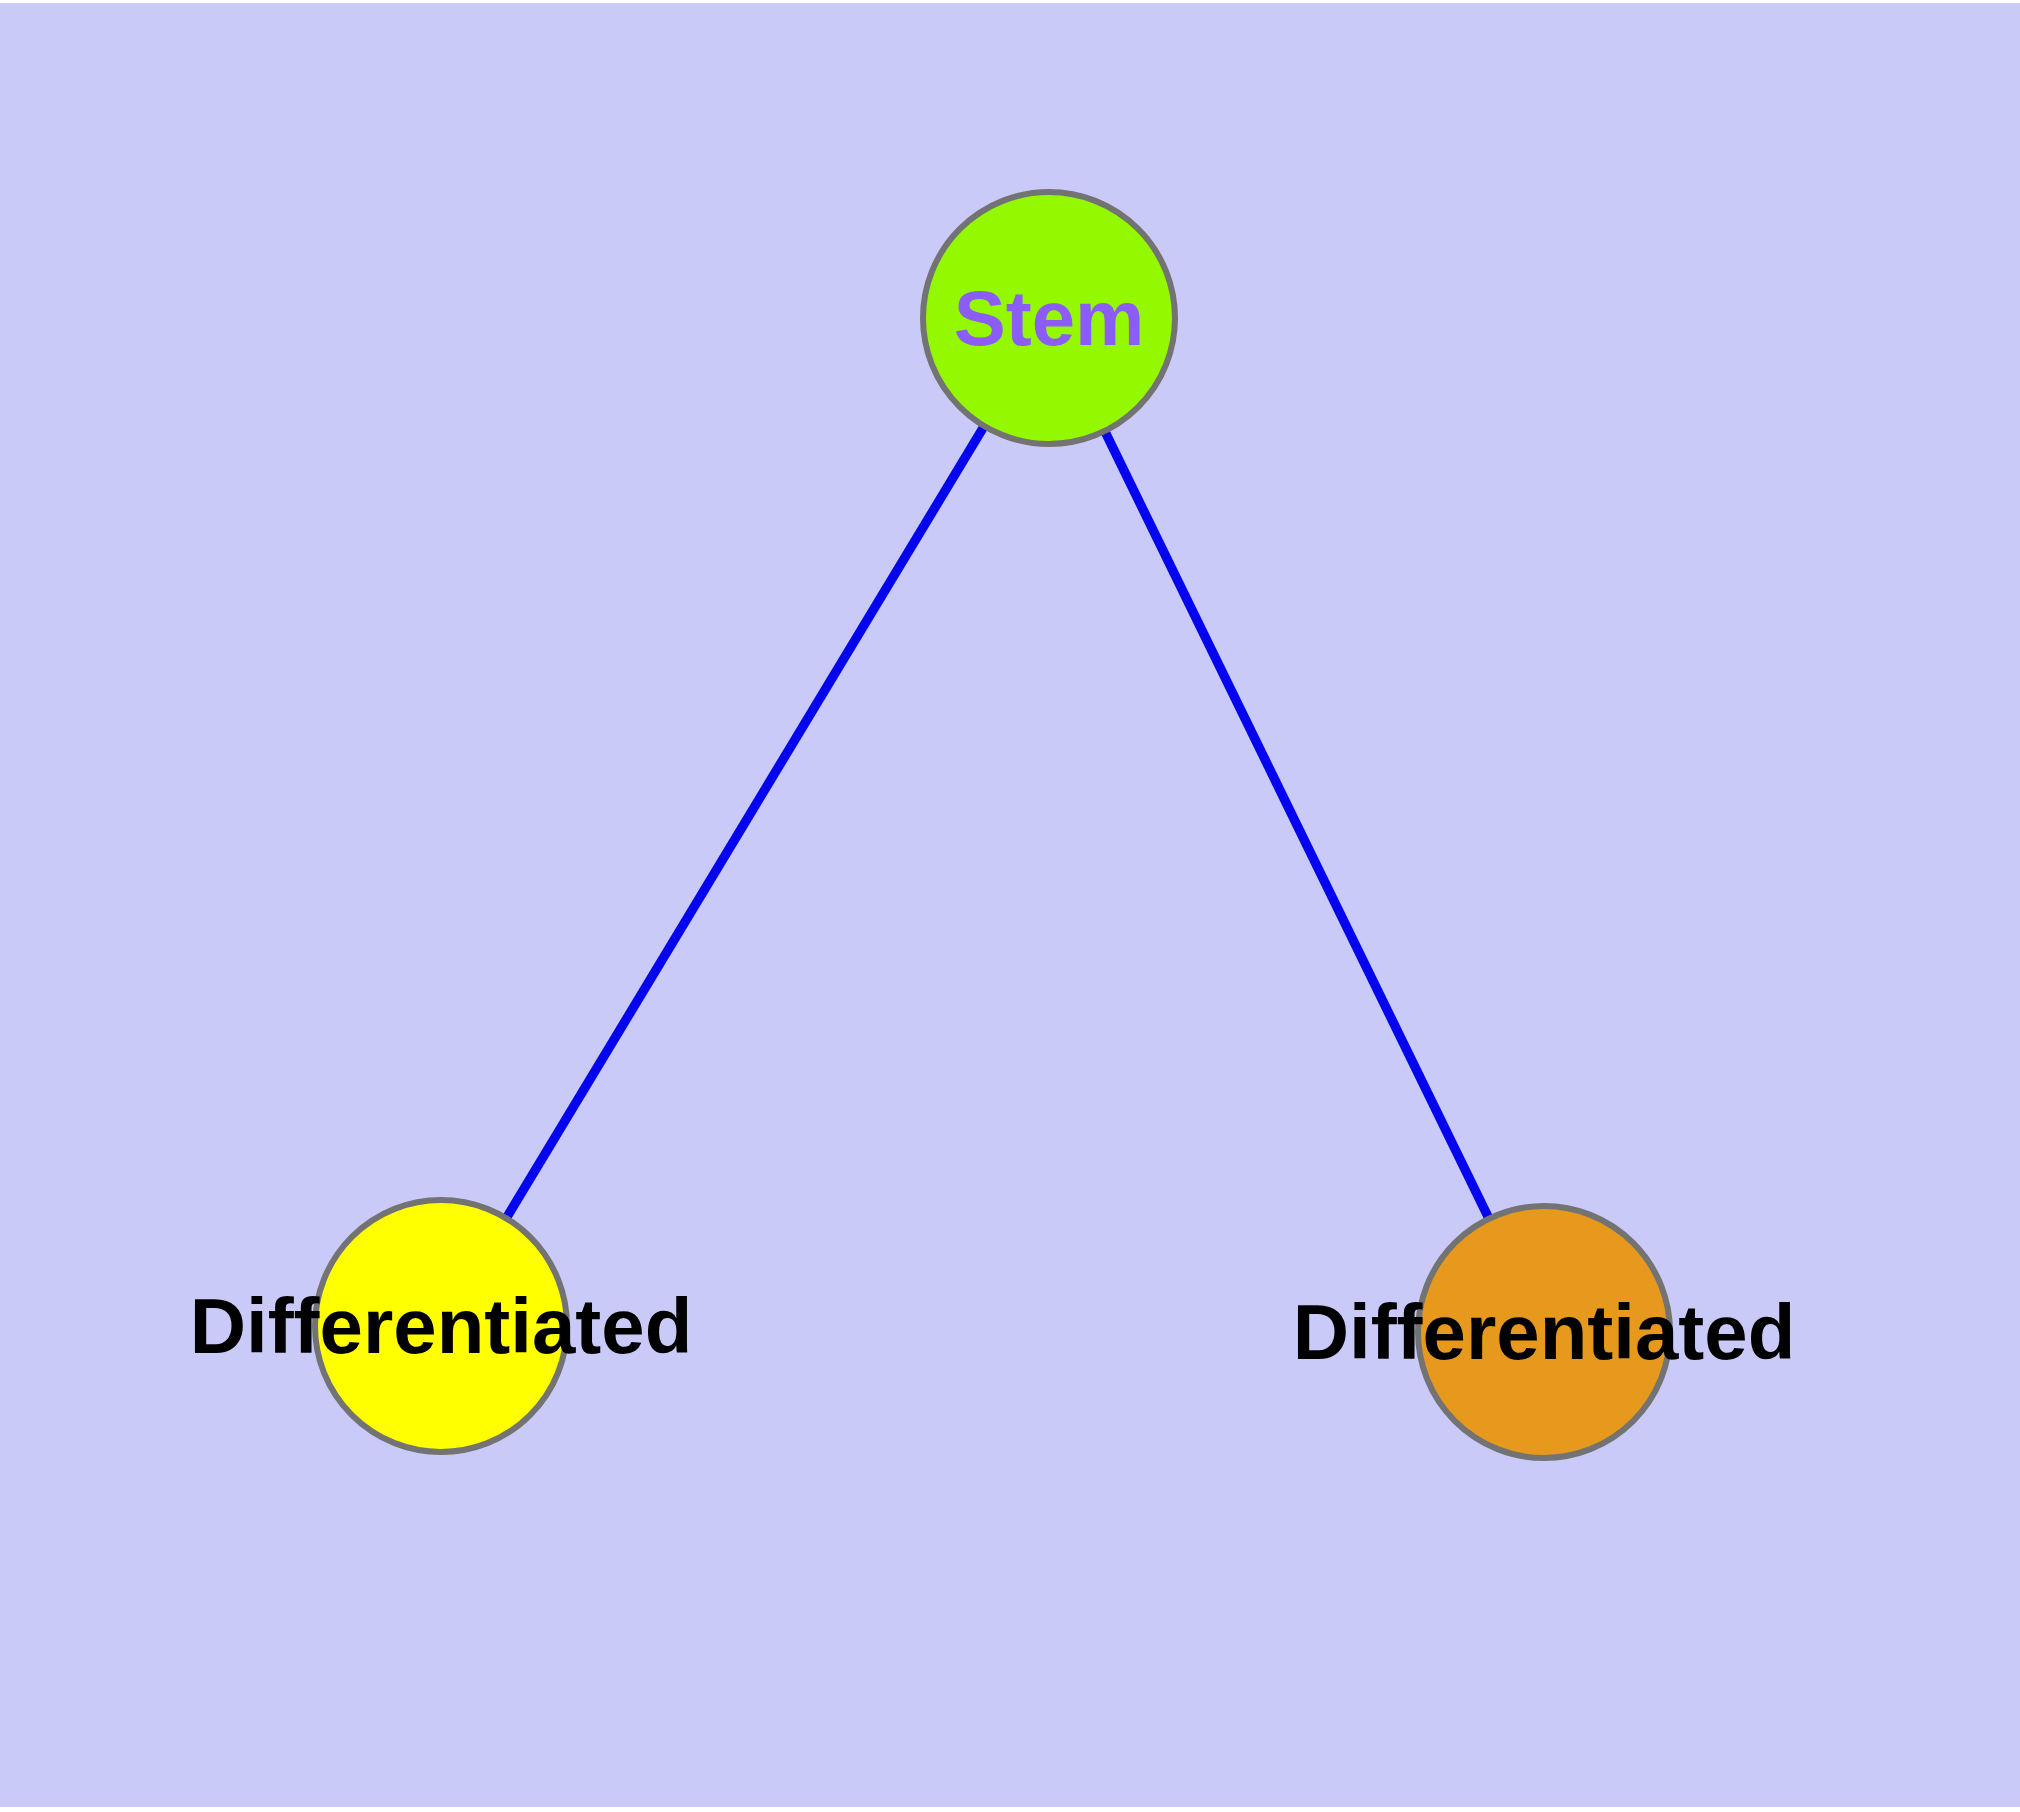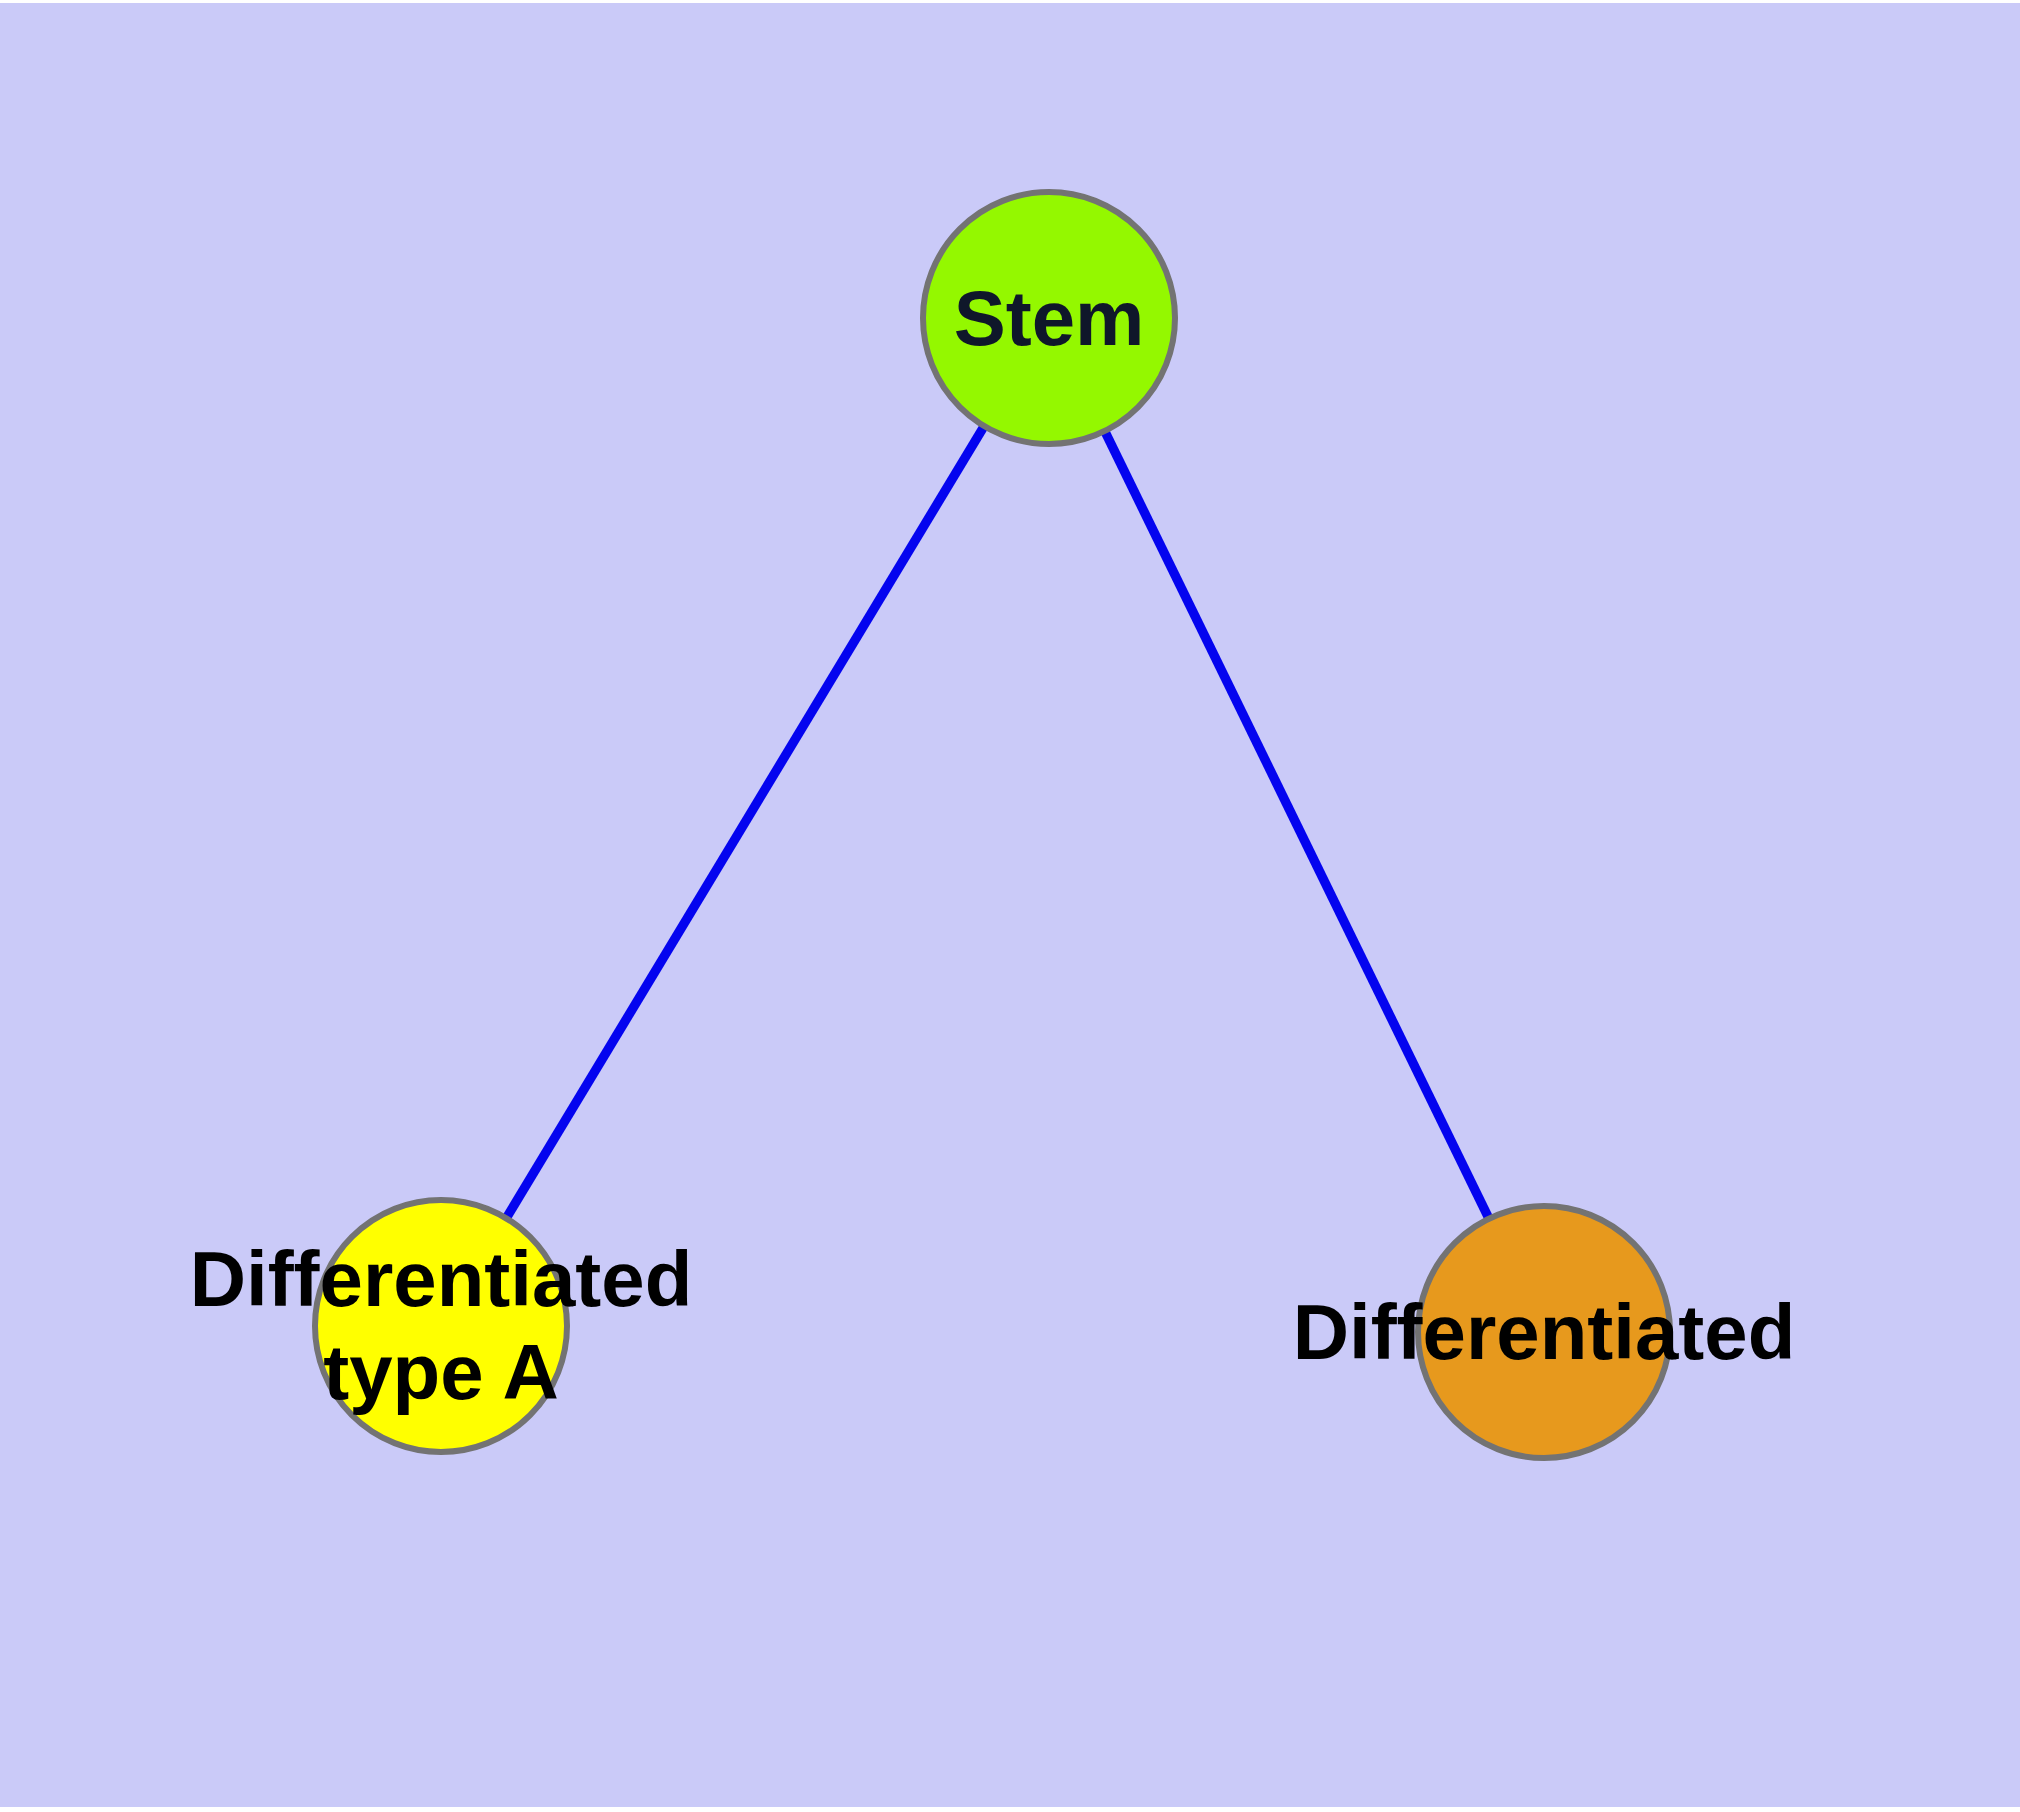--- a/index.html
+++ b/index.html
@@ -69,30 +69,29 @@
 
   <div class="plot-bg" style="background: rgb(202, 202, 248);"></div>
 
   <svg class="edges-layer" viewBox="0 0 2384 2138" xmlns="http://www.w3.org/2000/svg">
       <line x1="1238" y1="375" x2="520" y2="1565" stroke="#0404EF" stroke-width="11"></line>
       <line x1="1238" y1="375" x2="1822" y2="1572" stroke="#0404EF" stroke-width="11"></line>
     </svg>
 
   <div class="node" style="left: 1049px; top: 318px;">
     <div class="node-circle" style="height: 258px; width: 258px; background: rgb(148, 248, 0); border-color: rgb(115, 115, 115);"></div>
-    <div class="node-label" style="color: #0f172a;">
+    <div class="node-label" style="color: #8b5cf6;">
       <span>Stem</span>
     </div>
   </div>
 
   <div class="node" style="left: 441px; top: 1326px;">
     <div class="node-circle" style="height: 258px; width: 258px; background: rgb(255, 255, 0); border-color: rgb(115, 115, 115);"></div>
     <div class="node-label" style="color: rgb(0, 0, 0);">
       <span>Differentiated</span>
-      <span>type A</span>
     </div>
   </div>
 
   <div class="node" style="left: 1544px; top: 1332px;">
     <div class="node-circle" style="height: 258px; width: 258px; background: rgb(231, 153, 29); border-color: rgb(115, 115, 115);"></div>
     <div class="node-label" style="color: rgb(0, 0, 0);">
       <span>Differentiated</span>
     </div>
   </div>
 

